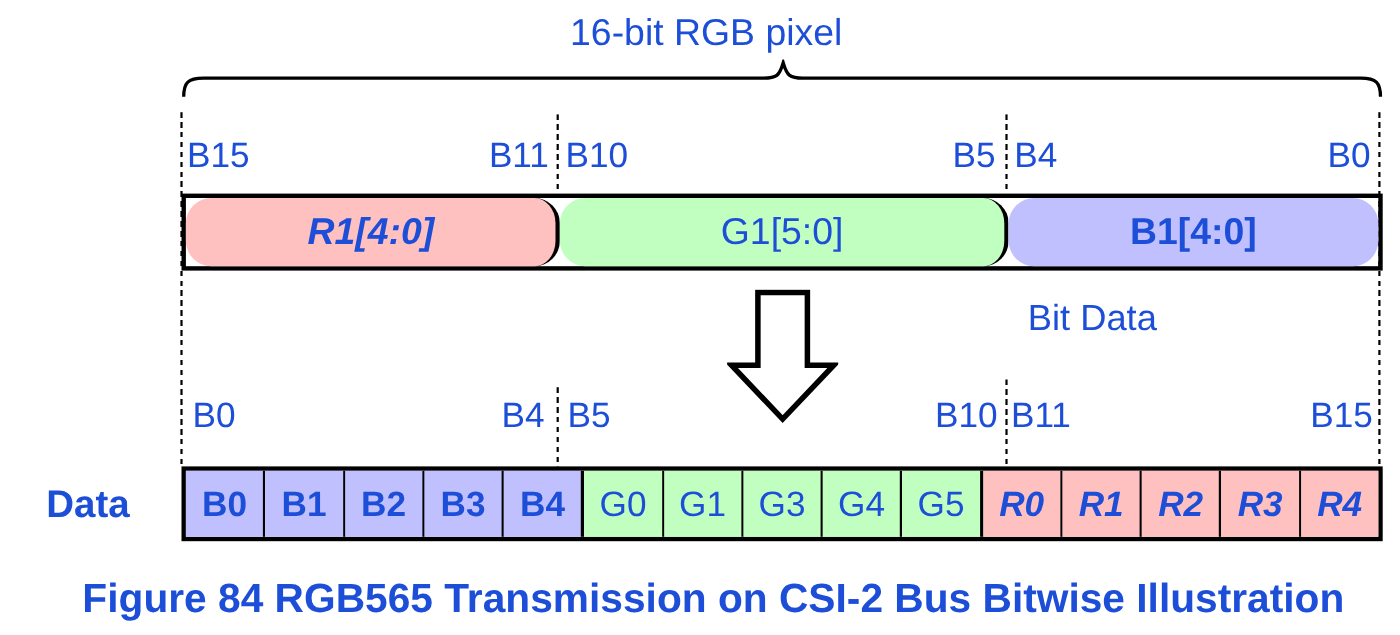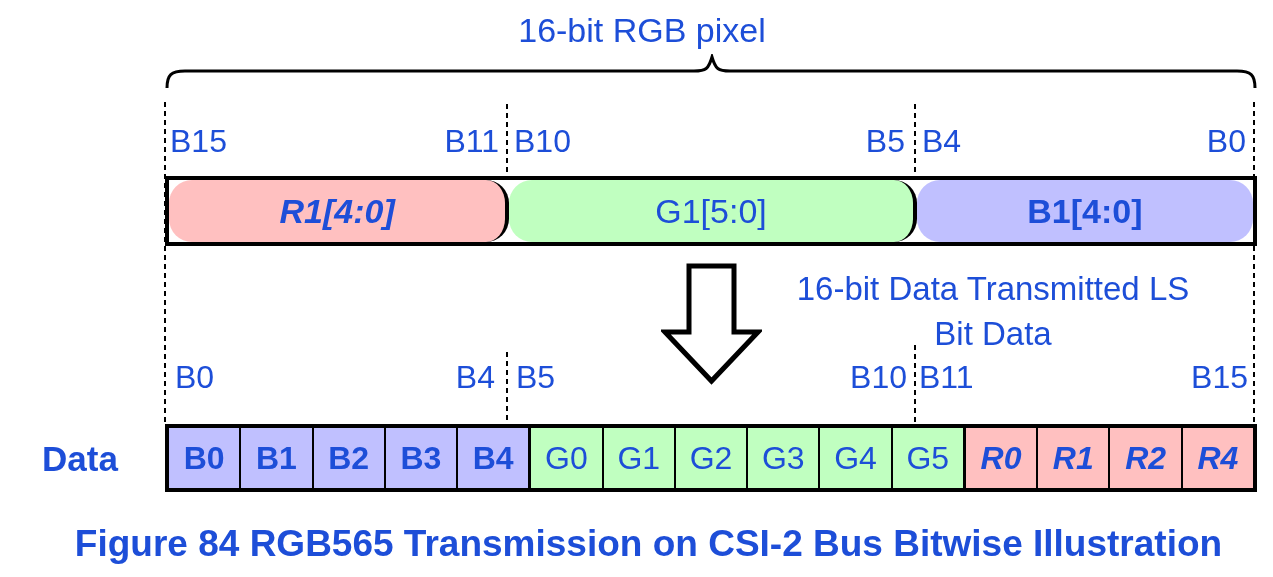--- a/index.html
+++ b/index.html
@@ -131,46 +131,45 @@
     <div class="segment seg-b">B1[4:0]</div>
   </div>
 
   <div class="abs" style="left:649px; top:263px;">
     <svg width="101" height="124" viewBox="0 0 101 124">
       <path d="M28 3 L73 3 L73 69 L97 69 L50.5 118 L4 69 L28 69 Z" fill="#ffffff" stroke="#000000" stroke-width="5" stroke-linejoin="miter"></path>
     </svg>
   </div>
 
   <div class="abs note">
-    <div>16-bit Data Transmitted LS</div>
     <div>Bit Data</div>
   </div>
 
   <div class="abs bit-label" style="left:163px; top:360px;">B0</div>
   <div class="abs bit-label" style="left:383px; top:360px; width:100px; text-align:right;">B4</div>
   <div class="abs bit-label" style="left:504px; top:360px;">B5</div>
   <div class="abs bit-label" style="left:795px; top:360px; width:100px; text-align:right;">B10</div>
   <div class="abs bit-label" style="left:907px; top:360px;">B11</div>
   <div class="abs bit-label" style="left:1136px; top:360px; width:100px; text-align:right;">B15</div>
 
   <div class="abs row-label">Data</div>
 
   <div class="abs data-bar">
     <div class="cell cell-b">B0</div>
     <div class="cell cell-b">B1</div>
     <div class="cell cell-b">B2</div>
     <div class="cell cell-b">B3</div>
     <div class="cell cell-b sec-end">B4</div>
     <div class="cell cell-g">G0</div>
     <div class="cell cell-g">G1</div>
-    <div class="cell cell-g">G2</div>
     <div class="cell cell-g">G3</div>
     <div class="cell cell-g">G4</div>
     <div class="cell cell-g sec-end">G5</div>
     <div class="cell cell-r">R0</div>
     <div class="cell cell-r">R1</div>
     <div class="cell cell-r">R2</div>
+    <div class="cell cell-r">R3</div>
     <div class="cell cell-r">R4</div>
   </div>
 
   <div class="abs caption">Figure 84 RGB565 Transmission on CSI-2 Bus Bitwise Illustration</div>
 
 </div>
 
 </body></html>

